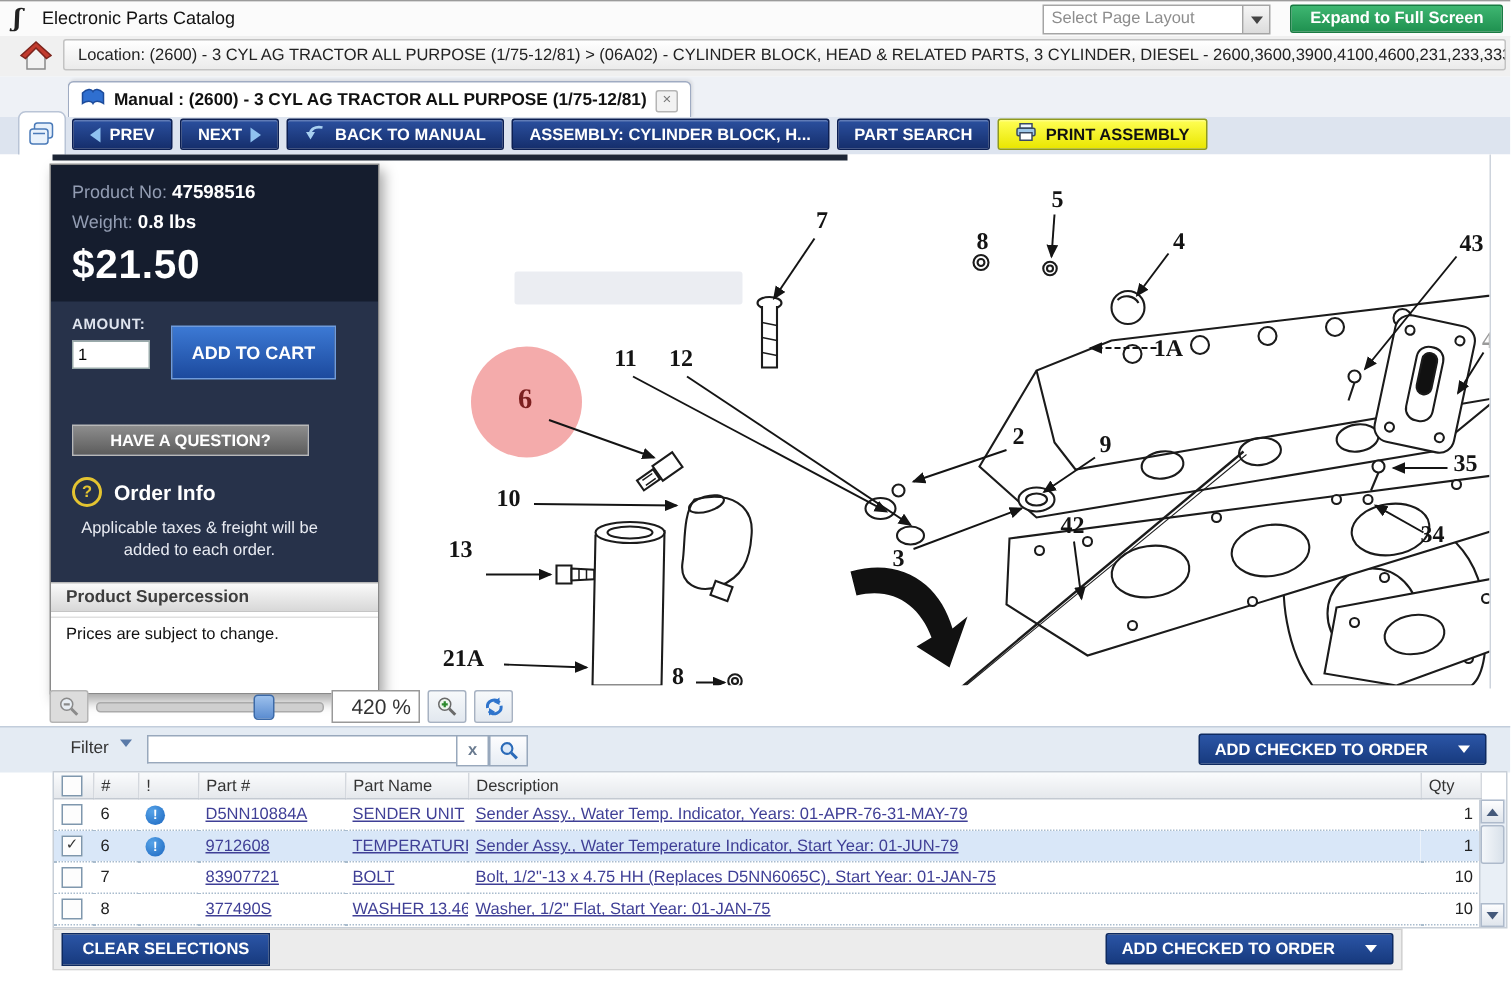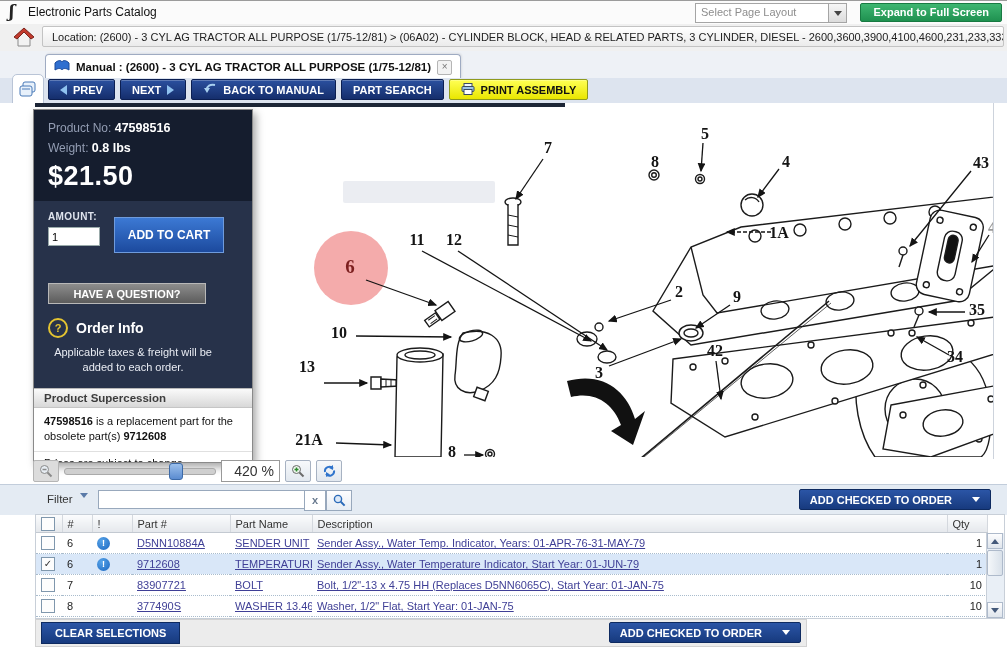--- a/index.html
+++ b/index.html
@@ -97,21 +97,21 @@
   .info{display:inline-block;width:13px;height:13px;border-radius:50%;background:radial-gradient(circle at 35% 30%,#56a3e8,#1c67c0);color:#fff;font-weight:bold;font-size:9px;line-height:13px;text-align:center;}
   table.parts a{color:#3f3f96;text-decoration:underline;cursor:pointer;}
   .vscroll{position:absolute;right:0;top:18px;bottom:0;width:17px;background:#e9eff6;border-left:1px solid #c8cfd8;}
   .sarrow{position:absolute;left:0;width:16px;height:16px;background:linear-gradient(#fdfdfe,#dfe5ec);border:1px solid #aebacb;box-sizing:border-box;display:flex;align-items:center;justify-content:center;}
   .s-up{top:0;} .s-down{bottom:0;}
   .s-thumb{position:absolute;left:0;top:17px;width:16px;height:26px;background:linear-gradient(90deg,#f4f7fa,#d9e1ea);border:1px solid #aebacb;box-sizing:border-box;border-radius:2px;}
   .tri-up-s{width:0;height:0;border:4px solid transparent;border-bottom:5px solid #44597a;margin-bottom:4px;}
   .tri-down-s{width:0;height:0;border:4px solid transparent;border-top:5px solid #44597a;margin-top:4px;}
 
   
-  .footerbar{position:absolute;left:35px;top:618px;width:772px;height:28px;background:#ececec;border:1px solid #d2d2d2;box-sizing:border-box;}
+  .footerbar{position:absolute;left:35px;top:618px;width:900px;height:28px;background:#ececec;border:1px solid #d2d2d2;box-sizing:border-box;}
   .clear-btn{position:absolute;left:5px;top:2px;height:22px;padding:0 13px;background:linear-gradient(#2b55a6,#173a7e);border:1px solid #0e2a60;color:#fff;font-weight:bold;font-size:11px;}
   .add-bottom{position:absolute;right:5px;top:2px;}
   .below{position:absolute;left:0;right:0;top:646px;height:9px;background:#fff;}
 </style>
 </head>
 <body>
 
 <div class="app">
 
   <div class="band titlebar">
@@ -163,20 +163,21 @@
           <span>NEXT</span>
           <span class="tri-r"></span>
         </button>
       <button class="tbtn">
         <span><svg width="14" height="11" viewBox="0 0 14 11">
               <path d="M12,2 C7,1 4,3 3.5,7" fill="none" stroke="#a8d0f0" stroke-width="1.8"></path>
               <path d="M1,5 L4,10 L7,5 Z" fill="#a8d0f0"></path>
             </svg></span>
         <span>BACK TO MANUAL</span>
       </button>
+      <button class="tbtn">ASSEMBLY: CYLINDER BLOCK, H...</button>
       <button class="tbtn">PART SEARCH</button>
       <button class="tbtn print">
         <span><svg width="14" height="12" viewBox="0 0 14 12">
               <rect x="3" y="0.5" width="8" height="3" fill="#eef6ff" stroke="#3a4a62"></rect>
               <rect x="1" y="3.5" width="12" height="5" rx="1" fill="#9dc6e8" stroke="#3a4a62"></rect>
               <rect x="3" y="6.5" width="8" height="5" fill="#fff" stroke="#3a4a62"></rect>
             </svg></span>
         <span>PRINT ASSEMBLY</span>
       </button>
     </div>
@@ -358,21 +359,20 @@
           <button class="cart-btn">ADD TO CART</button>
         </div>
         <button class="q-btn">HAVE A QUESTION?</button>
         <div class="oi-row">
           <span class="q-ic">?</span>
           <span class="oi-title">Order Info</span>
         </div>
         <div class="oi-note">Applicable taxes &amp; freight will be added to each order.</div>
       </div>
       <div class="pp-sup-head">Product Supercession</div>
-      <div class="pp-sup-body"><b>47598516</b><span> is a replacement part for the obsolete part(s) </span><b>9712608</b></div>
       <div class="pp-note">Prices are subject to change.</div>
     </div>
 
     <div class="zoombar">
       <span class="zbtn dis">
         <svg width="14" height="14" viewBox="0 0 14 14">
             <circle cx="5.5" cy="5.5" r="4" fill="#e7edf3" stroke="#8a8a8a"></circle>
             <line x1="3.5" y1="5.5" x2="7.5" y2="5.5" stroke="#8a8a8a" stroke-width="1.5"></line>
             <line x1="8.5" y1="8.5" x2="12.5" y2="12.5" stroke="#8a8a8a" stroke-width="2"></line>
           </svg>

